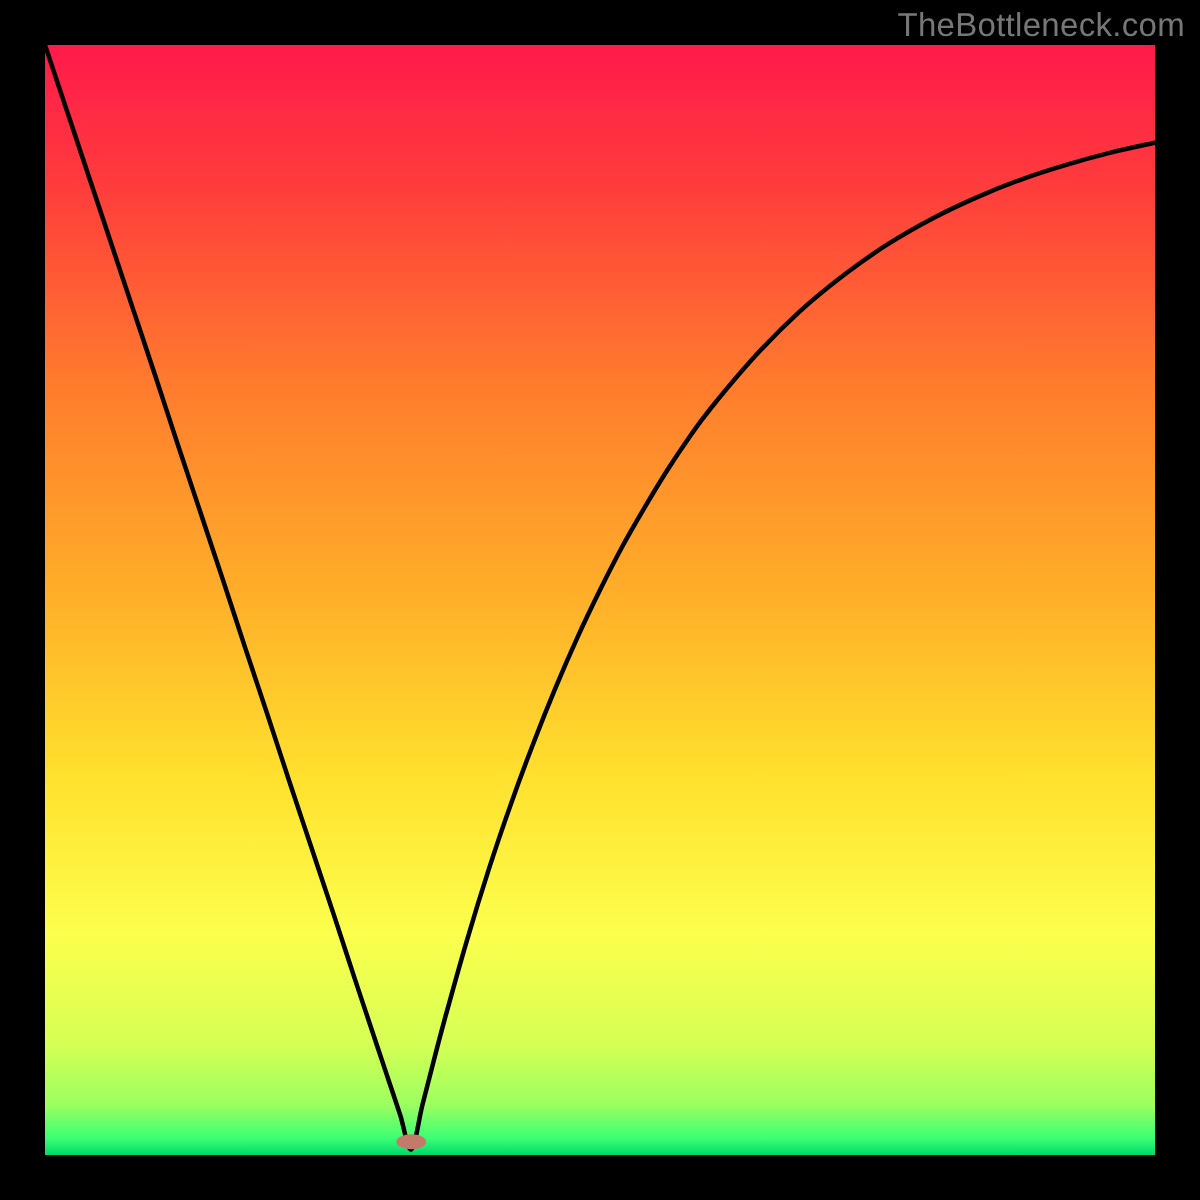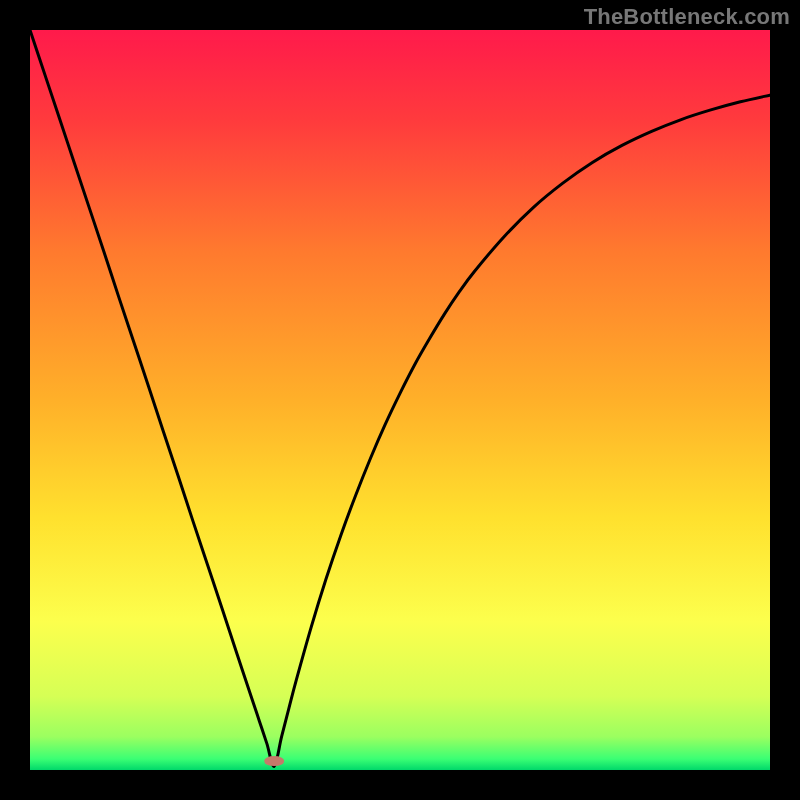--- a/index.html
+++ b/index.html
@@ -27,21 +27,21 @@
   }
   .plot svg {
     display: block;
   }
   .watermark {
     position: absolute;
     top: 4px;
     right: 10px;
     color: #777;
     font-size: 22px;
-    font-weight: 700;
+    font-weight: 400;
     letter-spacing: 0.2px;
   }
 </style>
 </head>
 <body>
 
 <div class="frame">
   <div class="watermark">TheBottleneck.com</div>
 
   <div class="plot">

